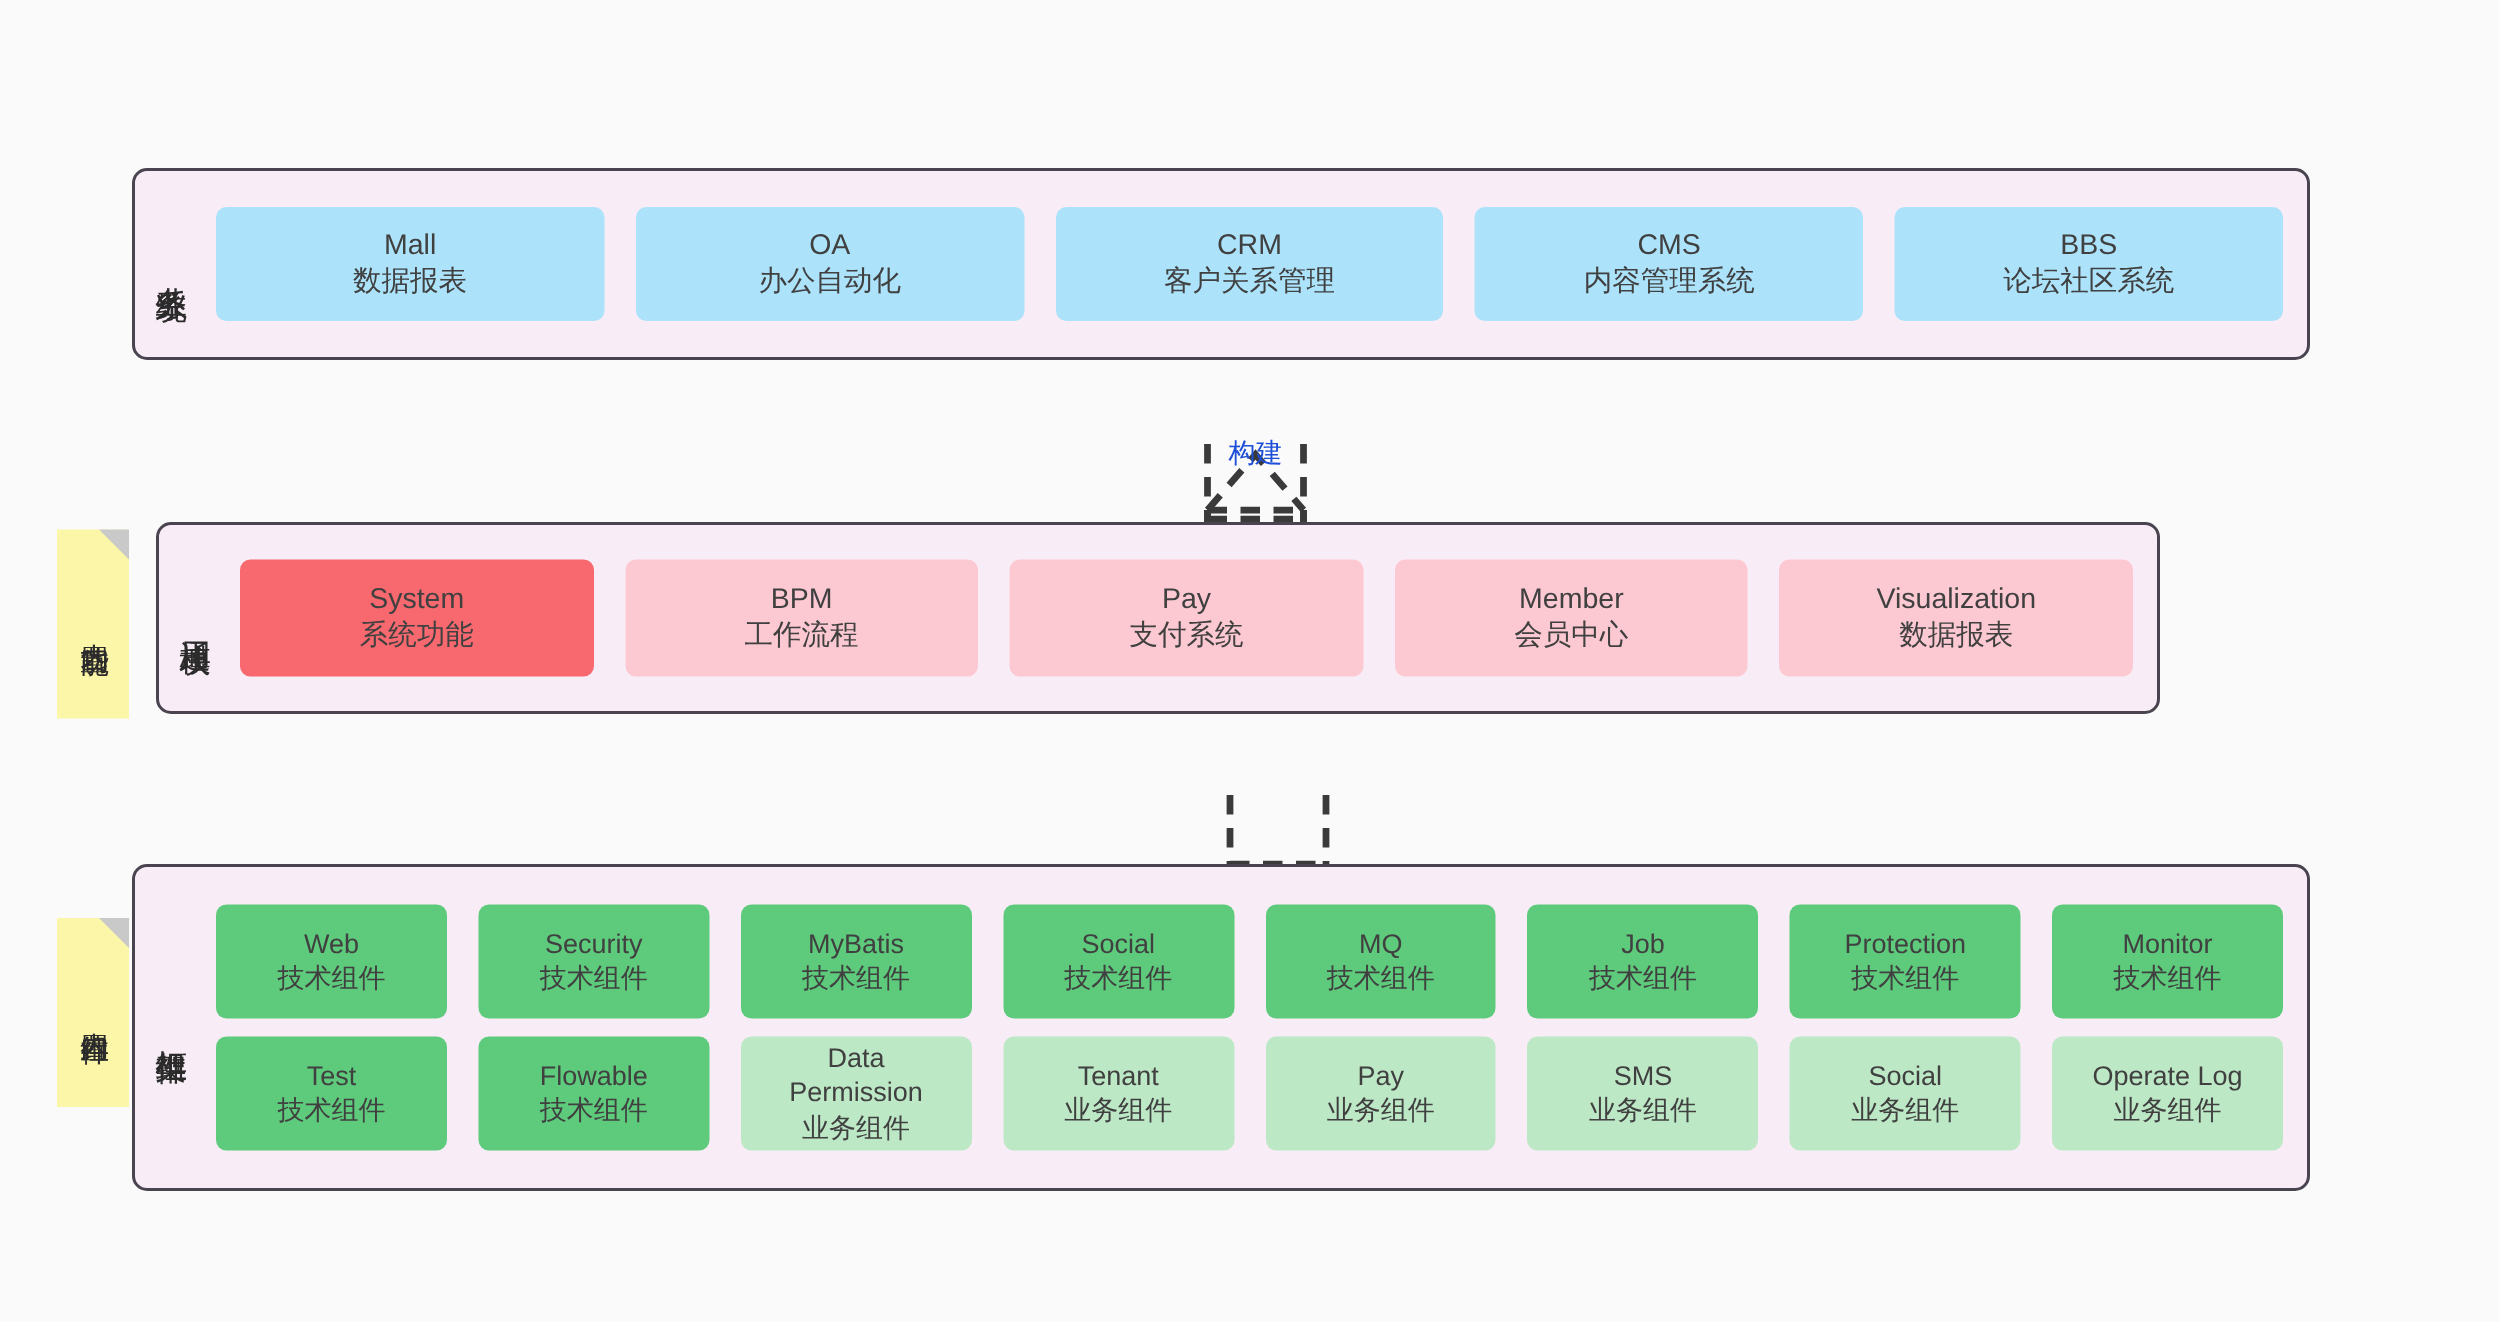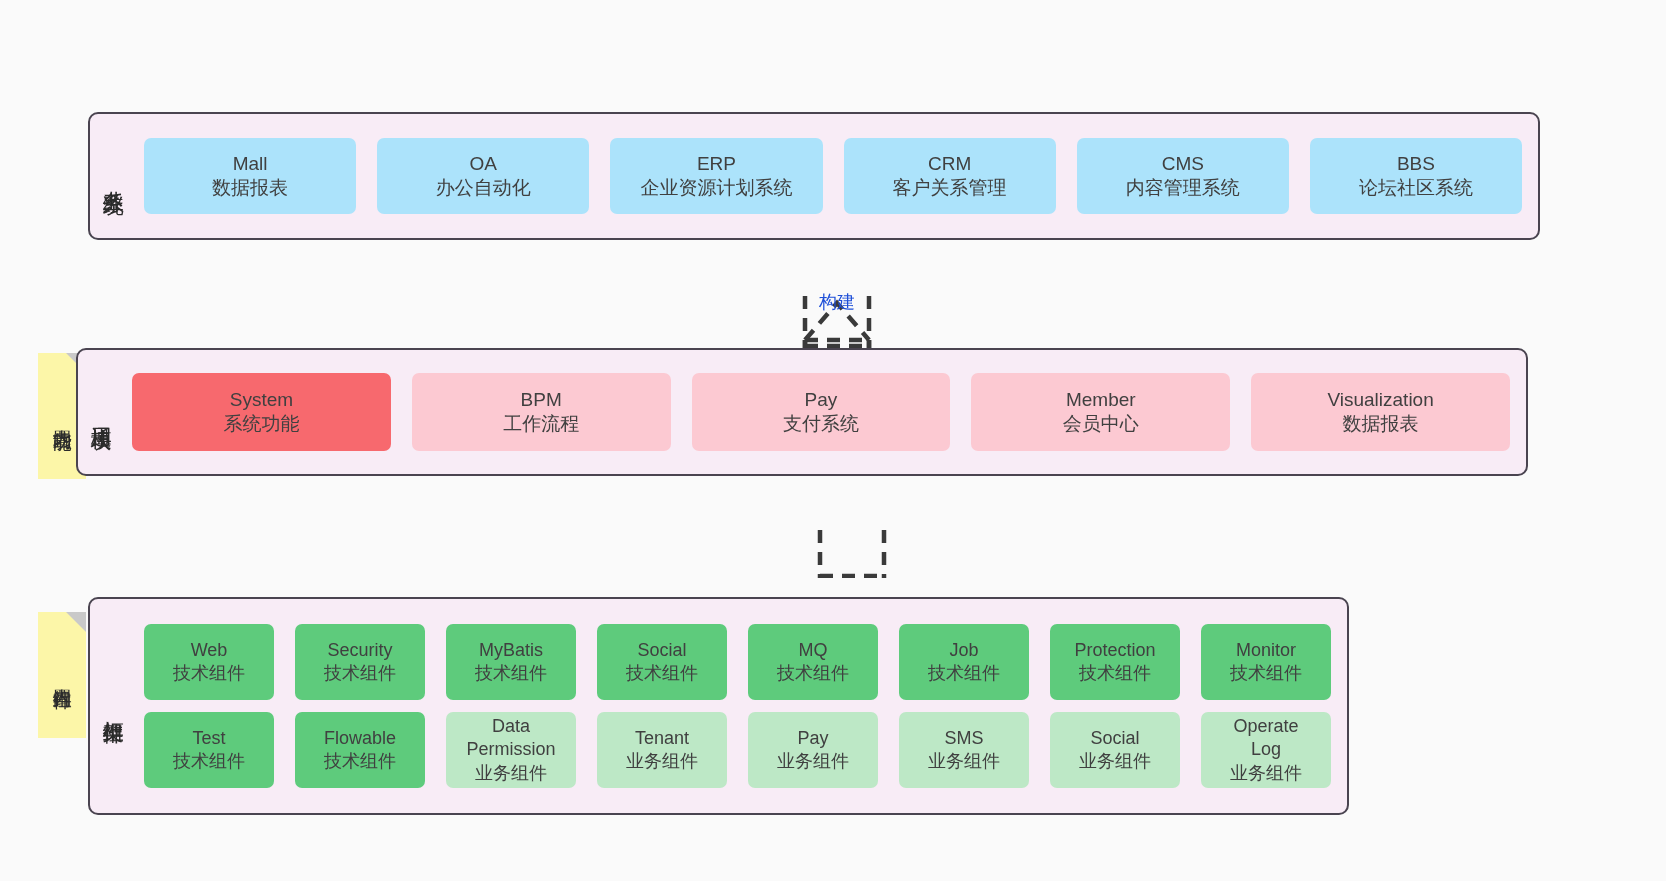--- a/index.html
+++ b/index.html
@@ -76,27 +76,27 @@
   }
   .cell .en { display: block; }
   .cell .cn { display: block; }
 
   
   #layer-business { left: 88px; top: 112px; width: 1452px; height: 128px; }
   #layer-business .row { height: 76px; }
   #layer-business .cell { background: #ace3fb; }
 
   
-  #layer-modules { left: 76px; top: 348px; width: 1452px; height: 128px; }
+  #layer-modules { left: 104px; top: 348px; width: 1336px; height: 128px; }
   #layer-modules .row { height: 78px; }
   #layer-modules .cell { background: #fcc9d2; }
   #layer-modules .cell.strong { background: #f7696e; }
 
   
-  #layer-framework { left: 88px; top: 576px; width: 1261px; height: 218px; margin-top: 21px; }
+  #layer-framework { left: 88px; top: 576px; width: 1452px; height: 218px; }
   #layer-framework .layer-body { gap: 12px; padding-top: 14px; padding-bottom: 14px; }
   #layer-framework .row { height: 76px; }
   #layer-framework .cell { background: #5ecb7c; font-size: 18px; }
   #layer-framework .cell.soft { background: #bde8c6; }
 
   
   .note {
     position: absolute;
     box-sizing: border-box;
     background: #fcf6a8;
@@ -159,24 +159,20 @@
       <div class="row">
         <div class="cell">
           <span class="en">Mall</span>
           <span class="cn">数据报表</span>
         </div>
         <div class="cell">
           <span class="en">OA</span>
           <span class="cn">办公自动化</span>
         </div>
         <div class="cell">
-          <span class="en">ERP</span>
-          <span class="cn">企业资源计划系统</span>
-        </div>
-        <div class="cell">
           <span class="en">CRM</span>
           <span class="cn">客户关系管理</span>
         </div>
         <div class="cell">
           <span class="en">CMS</span>
           <span class="cn">内容管理系统</span>
         </div>
         <div class="cell">
           <span class="en">BBS</span>
           <span class="cn">论坛社区系统</span>

